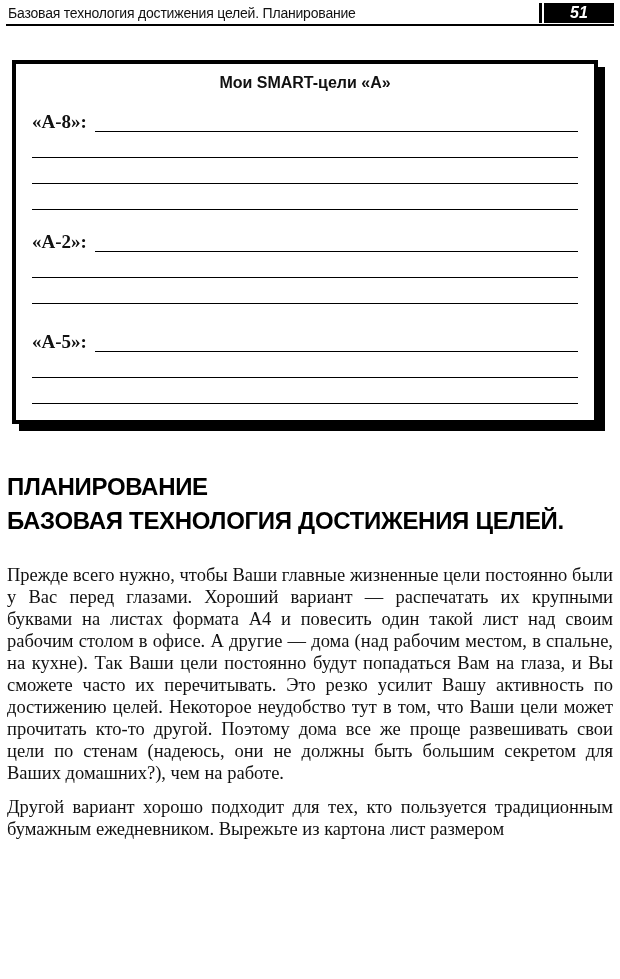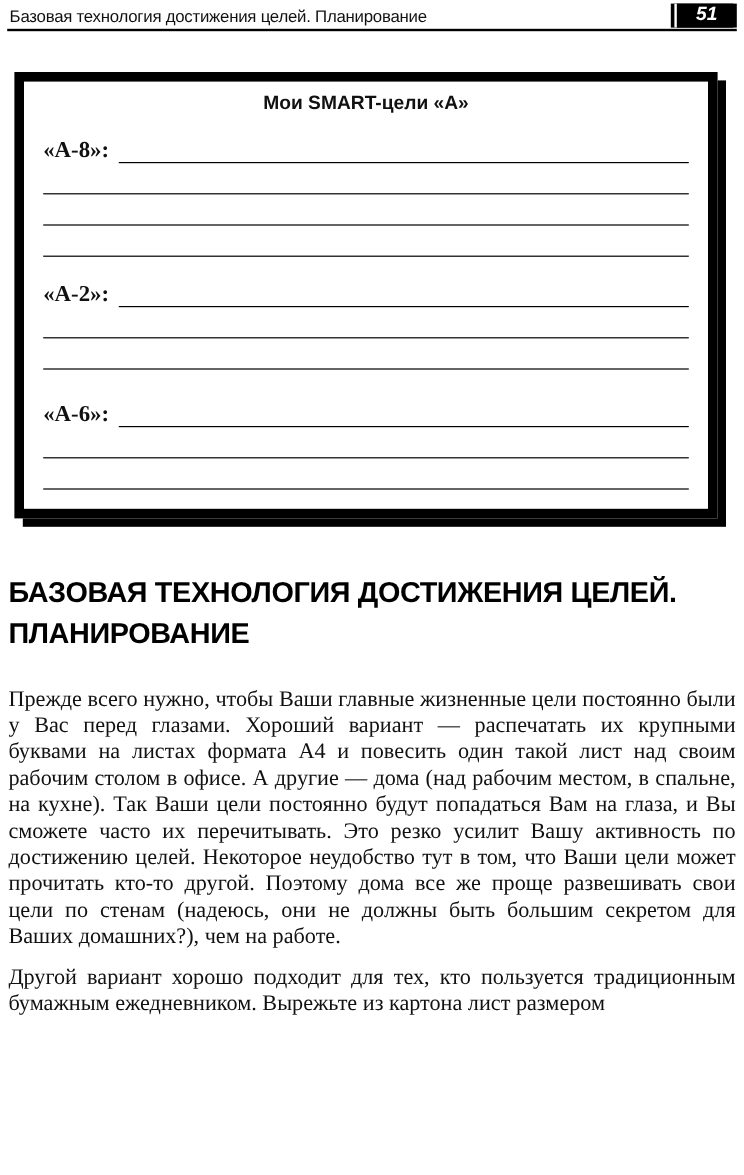--- a/index.html
+++ b/index.html
@@ -29,37 +29,37 @@
     letter-spacing: -0.2px;
     white-space: nowrap;
   }
   .page-num {
     background: #000000;
     color: #ffffff;
     font-family: "Liberation Sans", sans-serif;
     font-weight: bold;
     font-style: italic;
     font-size: 16px;
-    width: 52px;
+    width: 72px;
     height: 20px;
     display: flex;
     align-items: center;
     justify-content: center;
     border-left: 2px solid #ffffff;
     box-shadow: -3px 0 0 #000000;
   }
   .header-rule {
     border-top: 2px solid #000000;
     margin: 2px 6px 0 6px;
   }
 
   
   .worksheet {
     margin: 34px 22px 0 12px;
-    border: 8px solid #000000;
+    border: 4px solid #000000;
     background: #ffffff;
     box-shadow: 7px 7px 0 0 #000000;
     padding: 6px 16px 16px 16px;
   }
   .ws-title {
     font-family: "Liberation Sans", sans-serif;
     font-weight: bold;
     font-size: 16px;
     text-align: center;
     margin: 4px 0 16px 0;
@@ -138,30 +138,30 @@
       <div class="ws-label-row">
         <span class="ws-label">«А-2»:</span>
         <span class="ws-line-inline"></span>
       </div>
       <div class="ws-line"></div>
       <div class="ws-line"></div>
     </div>
 
     <div class="ws-section ws-gap-a3">
       <div class="ws-label-row">
-        <span class="ws-label">«А-6»:</span>
+        <span class="ws-label">«А-5»:</span>
         <span class="ws-line-inline"></span>
       </div>
       <div class="ws-line"></div>
       <div class="ws-line"></div>
     </div>
   </section>
 
   <main class="article">
     <h1 class="article-heading">
+      <div>ПЛАНИРОВАНИЕ</div>
       <div>БАЗОВАЯ ТЕХНОЛОГИЯ ДОСТИЖЕНИЯ ЦЕЛЕЙ.</div>
-      <div>ПЛАНИРОВАНИЕ</div>
     </h1>
     <p>Прежде всего нужно, чтобы Ваши главные жизненные цели постоянно были у Вас перед глазами. Хороший вариант — распечатать их крупными буквами на листах формата А4 и повесить один такой лист над своим рабочим столом в офисе. А другие — дома (над рабочим местом, в спальне, на кухне). Так Ваши цели постоянно будут попадаться Вам на глаза, и Вы сможете часто их перечитывать. Это резко усилит Вашу активность по достижению целей. Некоторое неудобство тут в том, что Ваши цели может прочитать кто-то другой. Поэтому дома все же проще развешивать свои цели по стенам (надеюсь, они не должны быть большим секретом для Ваших домашних?), чем на работе.</p>
     <p>Другой вариант хорошо подходит для тех, кто пользуется традиционным бумажным ежедневником. Вырежьте из картона лист размером</p>
   </main>
 
 </div>
 
 </body></html>

